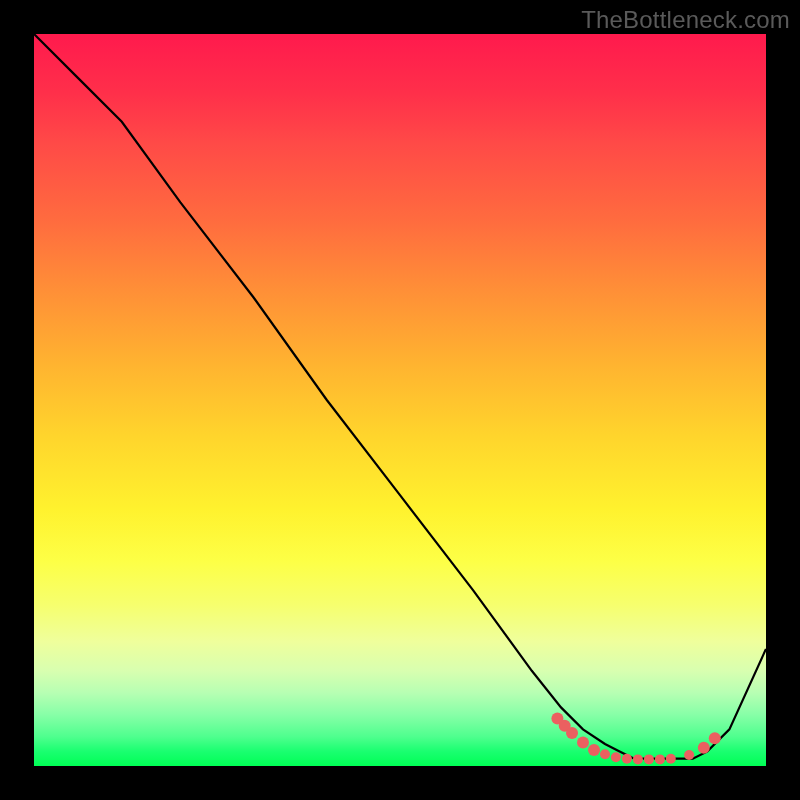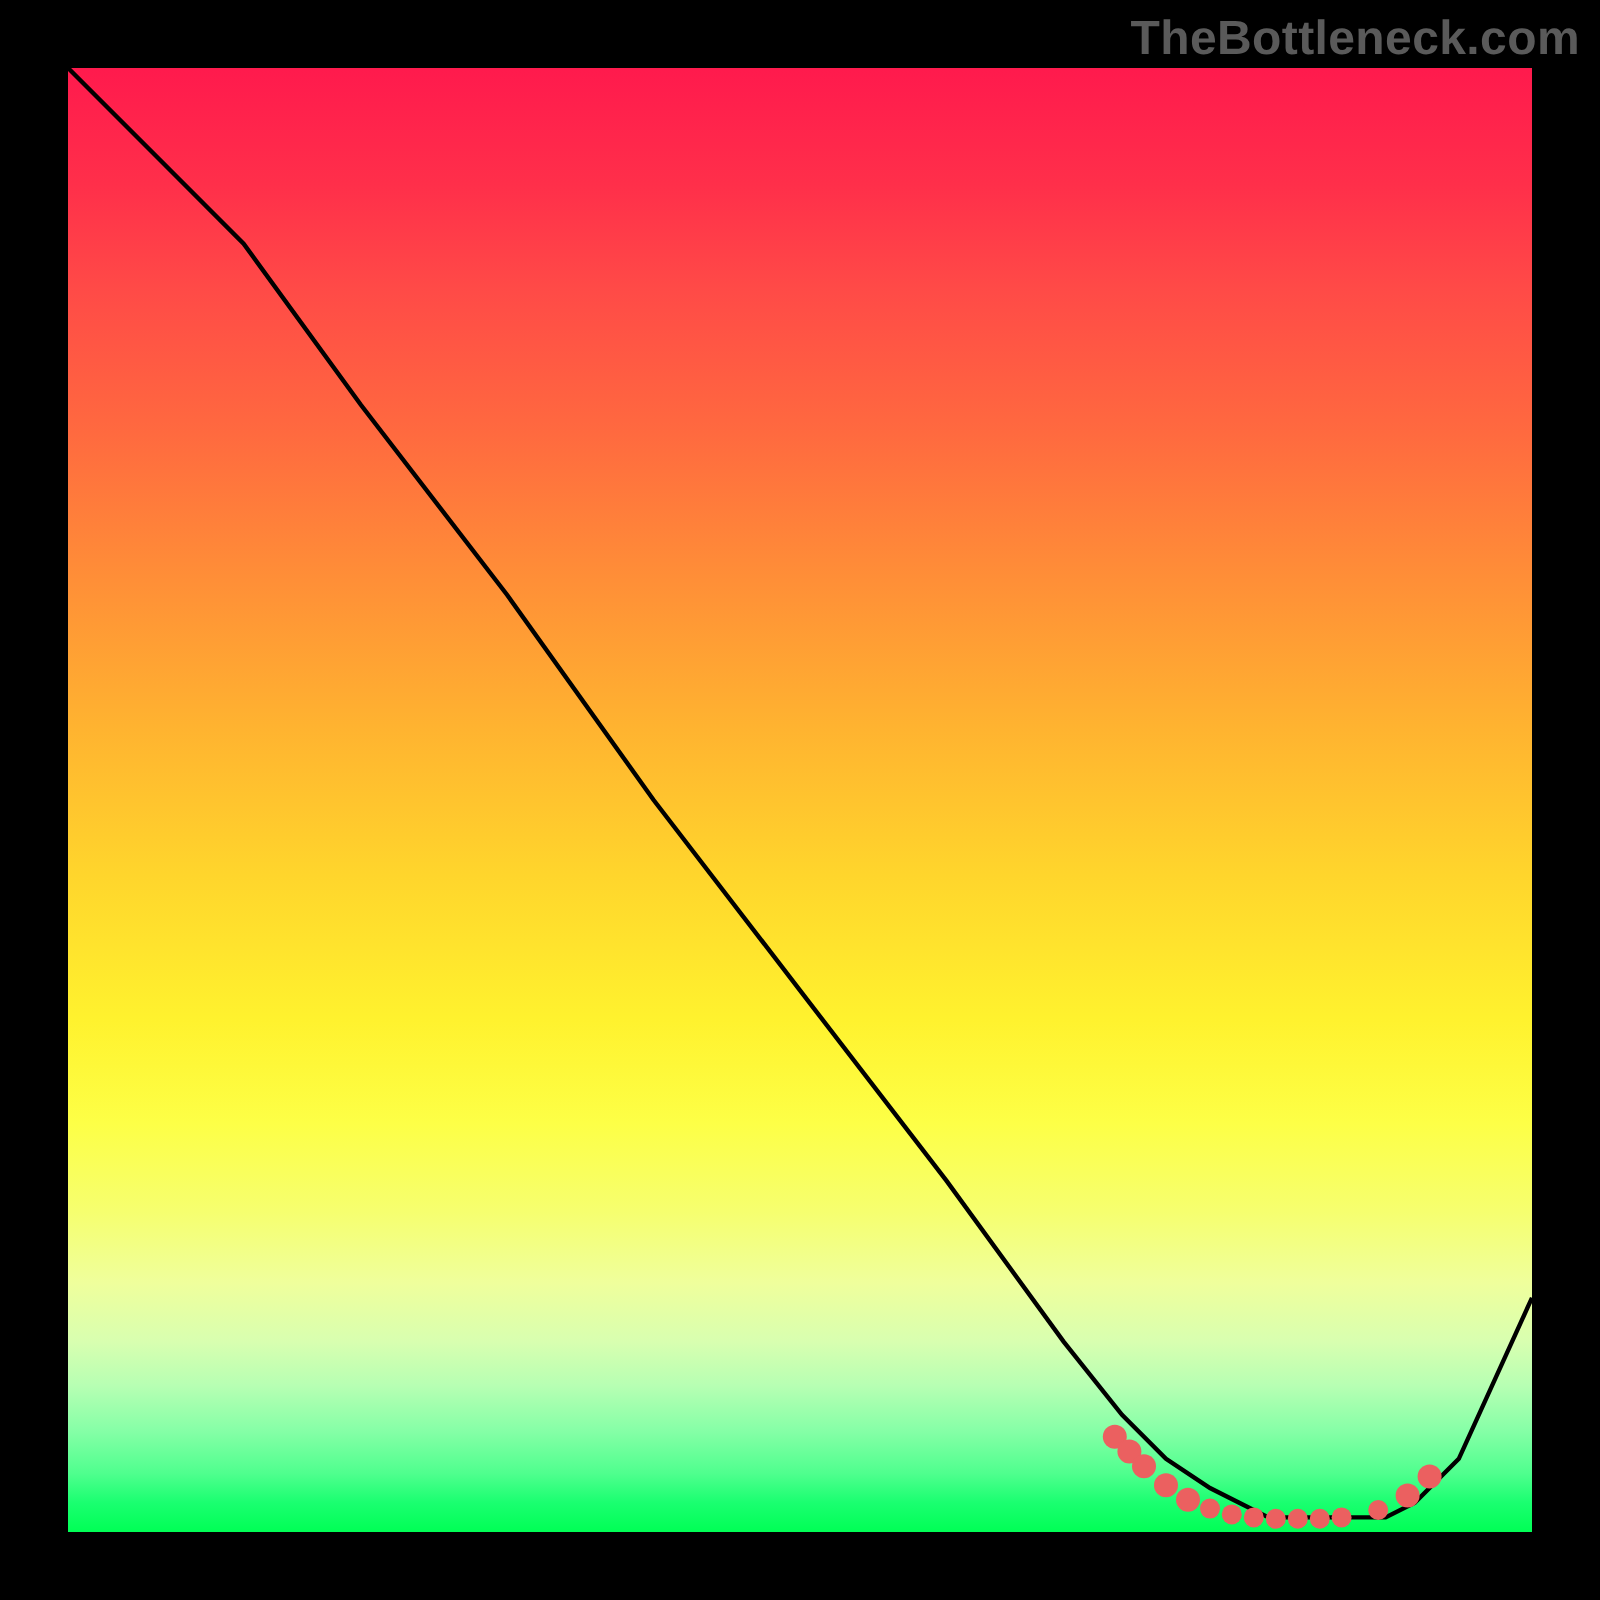--- a/index.html
+++ b/index.html
@@ -36,21 +36,21 @@
       #1aff70 98%,
       #00ff55 100%
     );
   }
   .watermark {
     position: absolute;
     top: 6px;
     right: 10px;
     color: #5a5a5a;
     font-size: 24px;
-    font-weight: 700;
+    font-weight: 400;
     letter-spacing: 0.2px;
   }
   svg.curve {
     position: absolute;
     left: 34px;
     top: 34px;
     width: 732px;
     height: 732px;
     pointer-events: none;
   }

